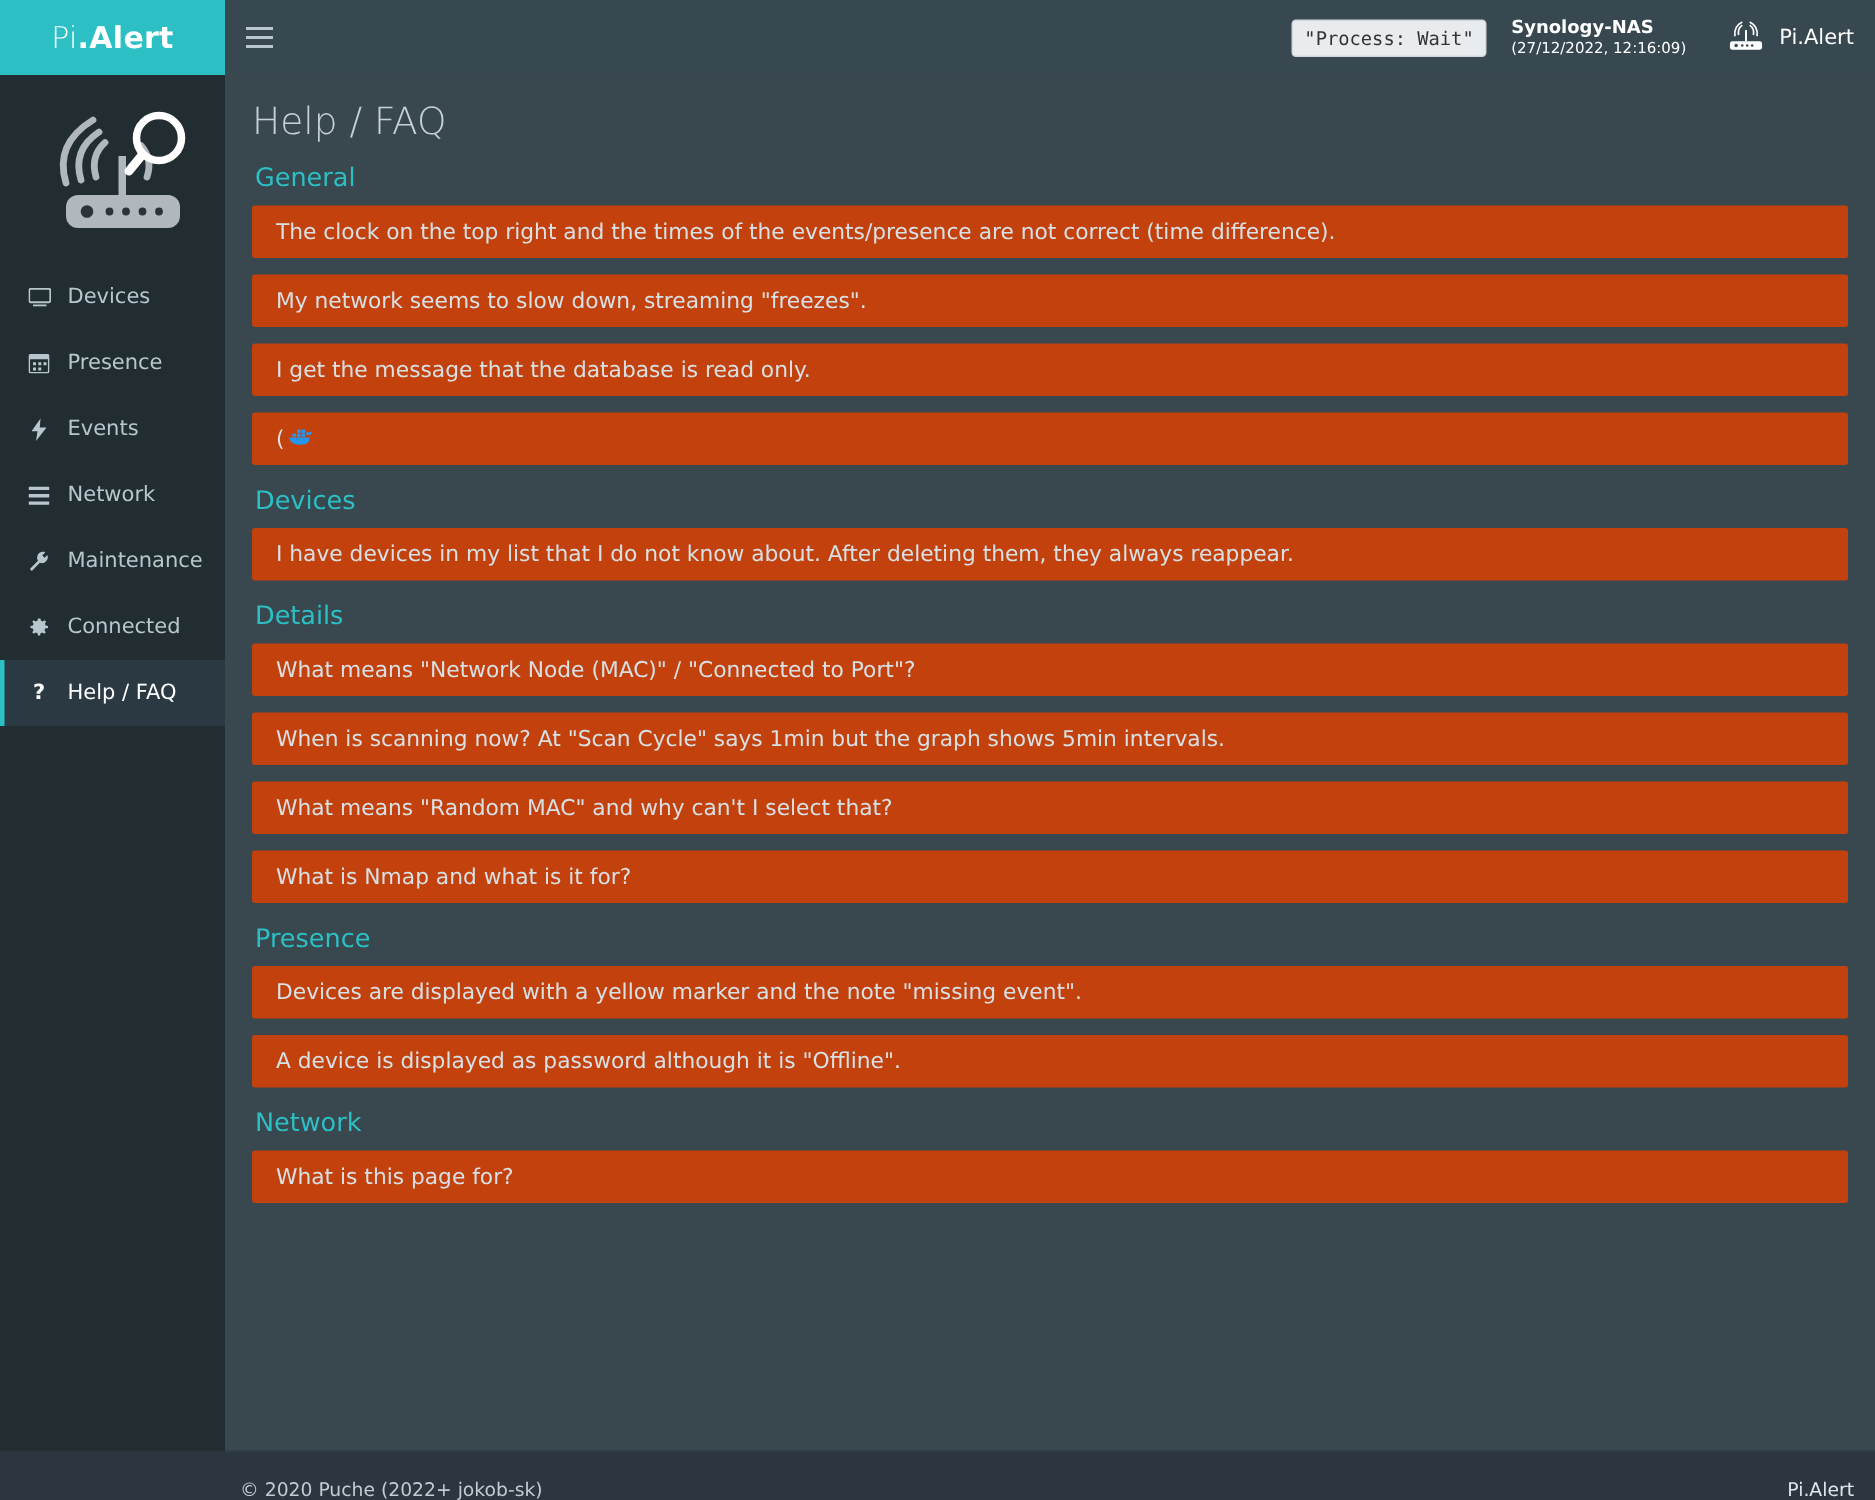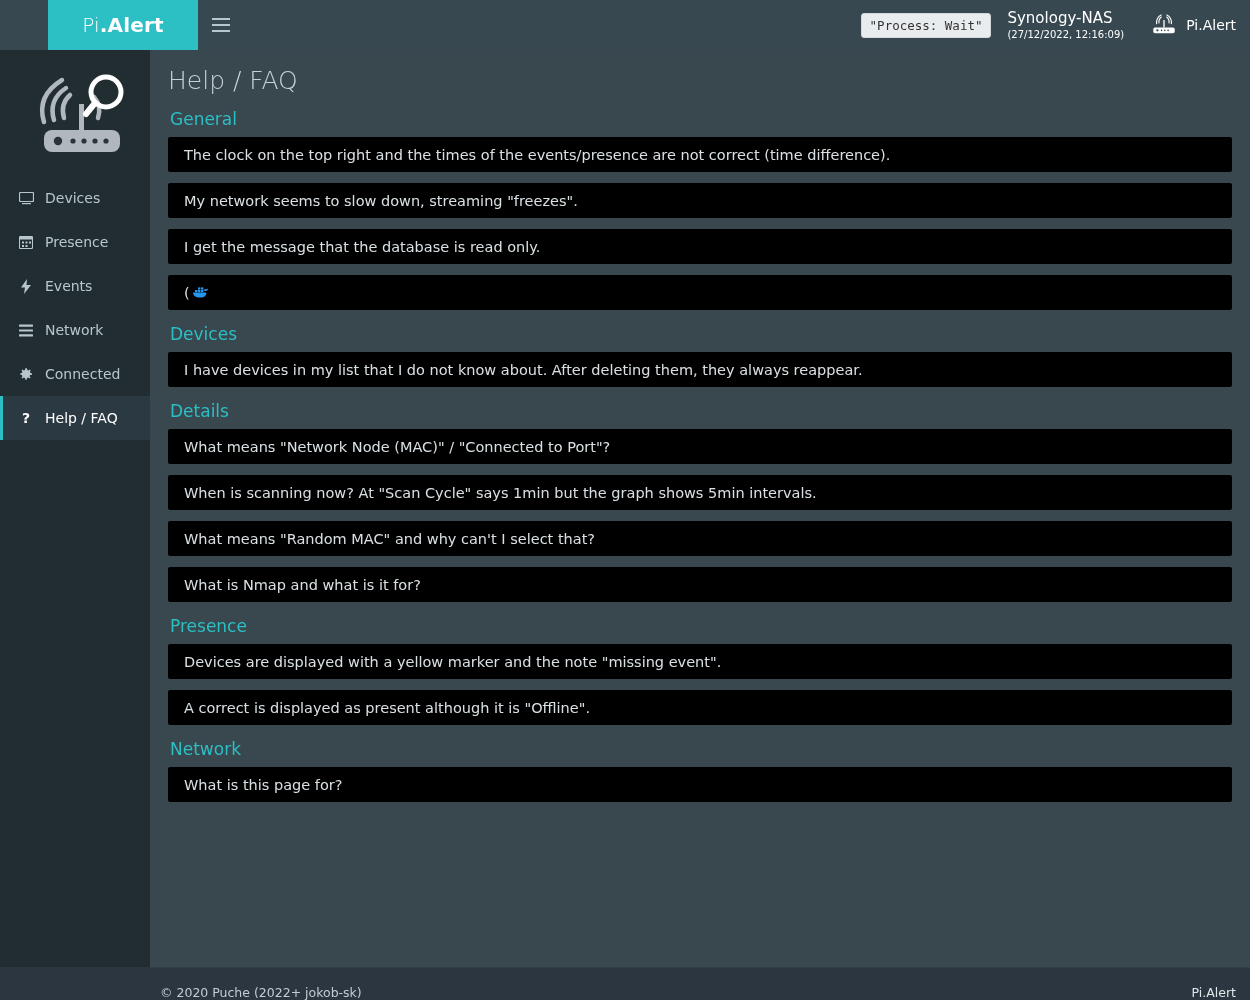--- a/index.html
+++ b/index.html
@@ -8,21 +8,20 @@
     background: #2b3640;
     font-family: "DejaVu Sans", "Liberation Sans", sans-serif;
     overflow: hidden;
   }
   .app { position: relative; width: 1250px; height: 1000px; display: flex; flex-direction: column; }
 
   
   .header {
     height: 50px; display: flex; align-items: stretch; flex: 0 0 50px;
     background: #374850;
-    padding-left: 48px;
   }
   .brand {
     width: 150px; flex: 0 0 150px; background: #2cbfc4;
     display: flex; align-items: center; justify-content: center;
     color: #ffffff; font-size: 20px; letter-spacing: .2px;
   }
   .brand .light { font-weight: 300; }
   .brand .bold { font-weight: 700; }
   .header-bar {
     flex: 1; display: flex; align-items: center;
@@ -35,21 +34,21 @@
   }
   .header-right {
     margin-left: auto; display: flex; align-items: center; gap: 16px; height: 50px;
   }
   .process-badge {
     background: #e9ecef; color: #333; font-family: "DejaVu Sans Mono", "Liberation Mono", monospace;
     font-size: 12.5px; padding: 4px 8px; border-radius: 3px; white-space: nowrap;
     border: 1px solid #d3d8dc;
   }
   .host-block { color: #ffffff; font-size: 11.5px; line-height: 1.35; text-align: left; }
-  .host-block .host-name { font-weight: 400; font-size: 15px; }
+  .host-block .host-name { font-weight: 700; font-size: 12px; }
   .host-block .host-time { font-weight: 400; font-size: 10px; }
   .user-block { display: flex; align-items: center; gap: 8px; padding-left: 10px; }
   .user-icon { width: 28px; height: 24px; display: block; }
   .user-name { color: #ffffff; font-size: 14px; }
 
   
   .body { display: flex; flex: 1; min-height: 0; }
   .sidebar {
     width: 150px; flex: 0 0 150px; background: #222d32; display: flex; flex-direction: column;
   }
@@ -72,21 +71,21 @@
   .content {
     flex: 1; padding: 14px 18px 10px 18px; overflow: hidden;
   }
   .page-title {
     color: #c8d1d6; font-size: 25px; font-weight: 300; margin: 2px 0 10px 0;
   }
   .section-title {
     color: #2cbfc4; font-size: 17px; font-weight: 400; margin: 14px 0 8px 2px;
   }
   .faq-item {
-    background: #000000; color: #d9e0e4; font-size: 14.5px;
+    background: #c2410c; color: #d9e0e4; font-size: 14.5px;
     height: 35px; display: flex; align-items: center;
     padding: 0 16px; margin-bottom: 11px; border-radius: 2px;
     cursor: pointer;
   }
   .faq-item .docker-ico { display:inline-block; vertical-align: middle; margin: 0 4px 0 2px; }
 
   
   .footer {
     flex: 0 0 33px; height: 33px; background: #2b3640;
     display: flex; align-items: flex-end; justify-content: space-between;
@@ -198,20 +197,28 @@
           <span class="ico">
             <svg width="14" height="13" viewBox="0 0 14 13" aria-hidden="true">
                 <rect x="0" y="0.5" width="14" height="2.2" rx="0.6" fill="#b8c7ce"></rect>
                 <rect x="0" y="5.4" width="14" height="2.2" rx="0.6" fill="#b8c7ce"></rect>
                 <rect x="0" y="10.3" width="14" height="2.2" rx="0.6" fill="#b8c7ce"></rect>
               </svg>
           </span>
           <span>Network</span>
         </div>
 
+        <div class="nav-item">
+          <span class="ico">
+            <svg width="14" height="14" viewBox="0 0 14 14" aria-hidden="true">
+                <path d="M9.6 0.8a4 4 0 0 0-3.3 6.1L0.9 12.3l1.3 1.3 5.4-5.4a4 4 0 0 0 5-5.2L10.7 4.8 9.2 3.3 11.3 1A4 4 0 0 0 9.6 0.8z" fill="#b8c7ce"></path>
+              </svg>
+          </span>
+          <span>Maintenance</span>
+        </div>
 
         <div class="nav-item">
           <span class="ico">
             <svg width="14" height="14" viewBox="0 0 14 14" aria-hidden="true">
                 <path d="M7 4.6A2.4 2.4 0 1 0 7 9.4 2.4 2.4 0 0 0 7 4.6zm6 3.1V6.3l-1.6-.3a4.6 4.6 0 0 0-.5-1.2l.9-1.3-1-1-1.3.9a4.6 4.6 0 0 0-1.2-.5L8 1.3H6.3L6 2.9c-.4.1-.8.3-1.2.5l-1.3-.9-1 1 .9 1.3c-.2.4-.4.8-.5 1.2l-1.6.3v1.4l1.6.3c.1.4.3.8.5 1.2l-.9 1.3 1 1 1.3-.9c.4.2.8.4 1.2.5l.3 1.6h1.4l.3-1.6c.4-.1.8-.3 1.2-.5l1.3.9 1-1-.9-1.3c.2-.4.4-.8.5-1.2L13 7.7z" fill="#b8c7ce"></path>
               </svg>
           </span>
           <span>Connected</span>
         </div>
 
@@ -250,21 +257,21 @@
         <div class="faq-item">I have devices in my list that I do not know about. After deleting them, they always reappear.</div>
 
         <div class="section-title">Details</div>
         <div class="faq-item">What means "Network Node (MAC)" / "Connected to Port"?</div>
         <div class="faq-item">When is scanning now? At "Scan Cycle" says 1min but the graph shows 5min intervals.</div>
         <div class="faq-item">What means "Random MAC" and why can't I select that?</div>
         <div class="faq-item">What is Nmap and what is it for?</div>
 
         <div class="section-title">Presence</div>
         <div class="faq-item">Devices are displayed with a yellow marker and the note "missing event".</div>
-        <div class="faq-item">A correct is displayed as present although it is "Offline".</div>
+        <div class="faq-item">A device is displayed as password although it is "Offline".</div>
 
         <div class="section-title">Network</div>
         <div class="faq-item">What is this page for?</div>
       </div>
 
       <div class="footer">
         <div>© 2020 Puche (2022+ jokob-sk)</div>
         <div class="footer-right">Pi.Alert</div>
       </div>
     </div>

